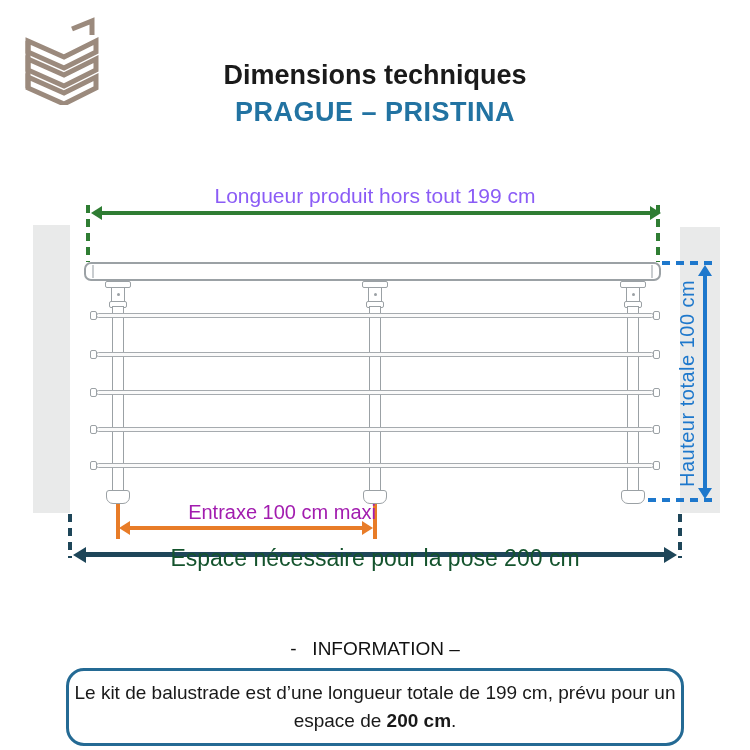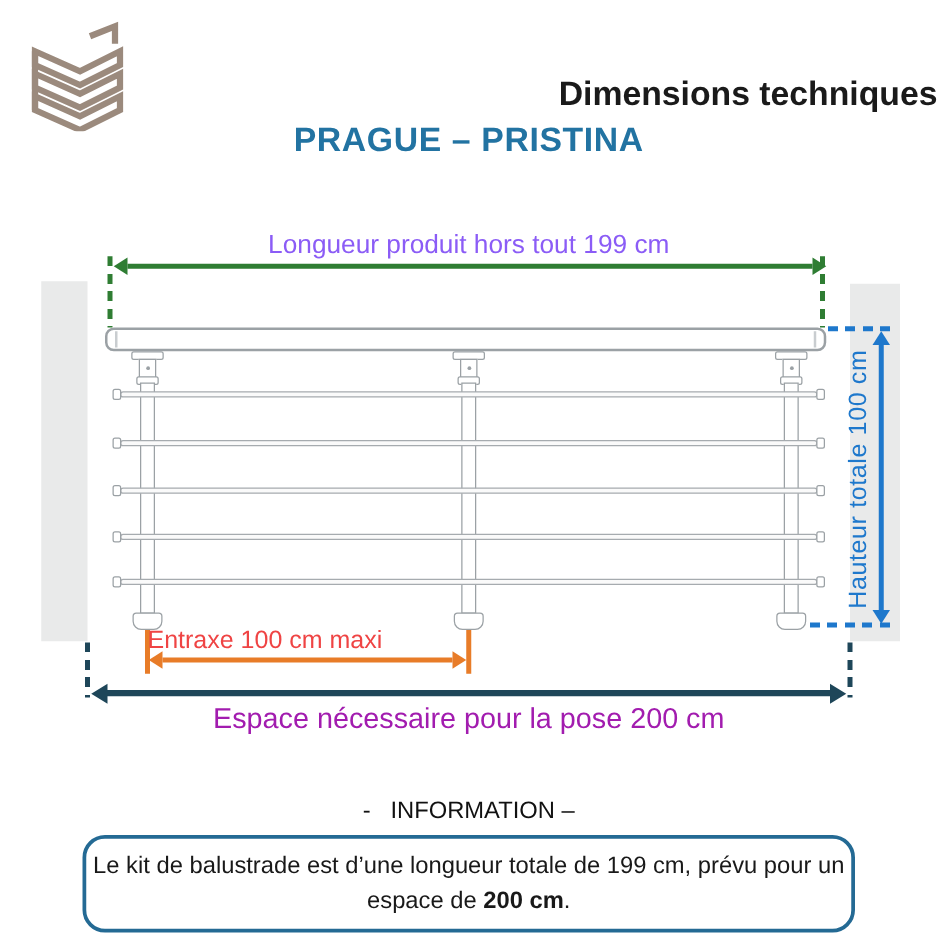--- a/index.html
+++ b/index.html
@@ -6,21 +6,21 @@
   html,body { background:#ffffff; }
   #page {
     position:relative; width:750px; height:750px; margin:0 auto;
     background:#ffffff; overflow:hidden;
     font-family:"Liberation Sans","DejaVu Sans",sans-serif;
     color:#191919;
   }
 
   
   #brand-logo { position:absolute; left:12px; top:13px; width:90px; height:92px; }
-  #page-title { position:absolute; left:0; right:0; top:60px; text-align:right;
+  #page-title { position:absolute; left:0; right:0; top:60px; text-align:center;
     font-size:27px; font-weight:bold; color:#1a1a1a; }
   #page-subtitle { position:absolute; left:0; right:0; top:97px; text-align:center;
     font-size:27px; font-weight:bold; color:#2273a2; letter-spacing:.5px; }
 
   
   .harrow { position:absolute; height:4px; background:currentColor; }
   .harrow::before { content:""; position:absolute; left:-11px; top:50%; margin-top:-7px;
     width:0; height:0; border:7px solid transparent; border-left:0; border-right:11px solid currentColor; }
   .harrow::after { content:""; position:absolute; right:-11px; top:50%; margin-top:-7px;
     width:0; height:0; border:7px solid transparent; border-right:0; border-left:11px solid currentColor; }
@@ -76,30 +76,30 @@
   #dim-height-dash-top    { left:662px; top:261px; width:51px; }
   #dim-height-dash-bottom { left:634px; top:498px; width:79px; }
   #dim-height-arrow { left:703px; top:276px; height:212px; }
   #dim-height-label { position:absolute; left:676px; top:272px; width:28px; height:222px;
     writing-mode:vertical-rl; transform:rotate(180deg); text-align:center;
     font-size:20px; color:#1e78cc; letter-spacing:.5px; z-index:5; }
 
   #dim-spacing-drop-left  { position:absolute; left:116px; top:492px; width:4px; height:47px; background:#e87c28; }
   #dim-spacing-drop-right { position:absolute; left:373px; top:492px; width:4px; height:47px; background:#e87c28; }
   #dim-spacing-arrow { left:130px; top:526px; width:232px; }
-  #dim-spacing-label { position:absolute; left:118px; width:258px; top:501px; text-align:left;
-    font-size:20px; color:#ef4444; }
+  #dim-spacing-label { position:absolute; left:118px; width:258px; top:501px; text-align:right;
+    font-size:20px; color:#a21caf; }
 
   #dim-space-ext-left  { left:68px;  top:514px; height:44px; }
   #dim-space-ext-right { left:678px; top:514px; height:44px; }
   #dim-space-arrow { left:84px; top:552px; width:582px; height:5px; }
   #dim-space-arrow::before { margin-top:-8px; border-width:8px; border-left:0; border-right-width:13px; }
   #dim-space-arrow::after  { margin-top:-8px; border-width:8px; border-right:0; border-left-width:13px; }
-  #dim-space-label { position:absolute; left:0; right:0; top:561px; text-align:center;
-    font-size:23px; color:#a21caf; }
+  #dim-space-label { position:absolute; left:0; right:0; top:545px; text-align:center;
+    font-size:23px; color:#14532d; }
 
   
   #info-heading { position:absolute; left:0; right:0; top:638px; text-align:center;
     font-size:19px; font-weight:normal; color:#111; white-space:pre; }
   #info-box { position:absolute; left:66px; top:668px; width:618px; height:78px;
     border:3px solid #246a94; border-radius:18px; background:#ffffff;
     display:flex; flex-direction:column; align-items:center; justify-content:center;
     font-size:19px; line-height:1.5; color:#191919; text-align:right; }
 </style>
 </head>

